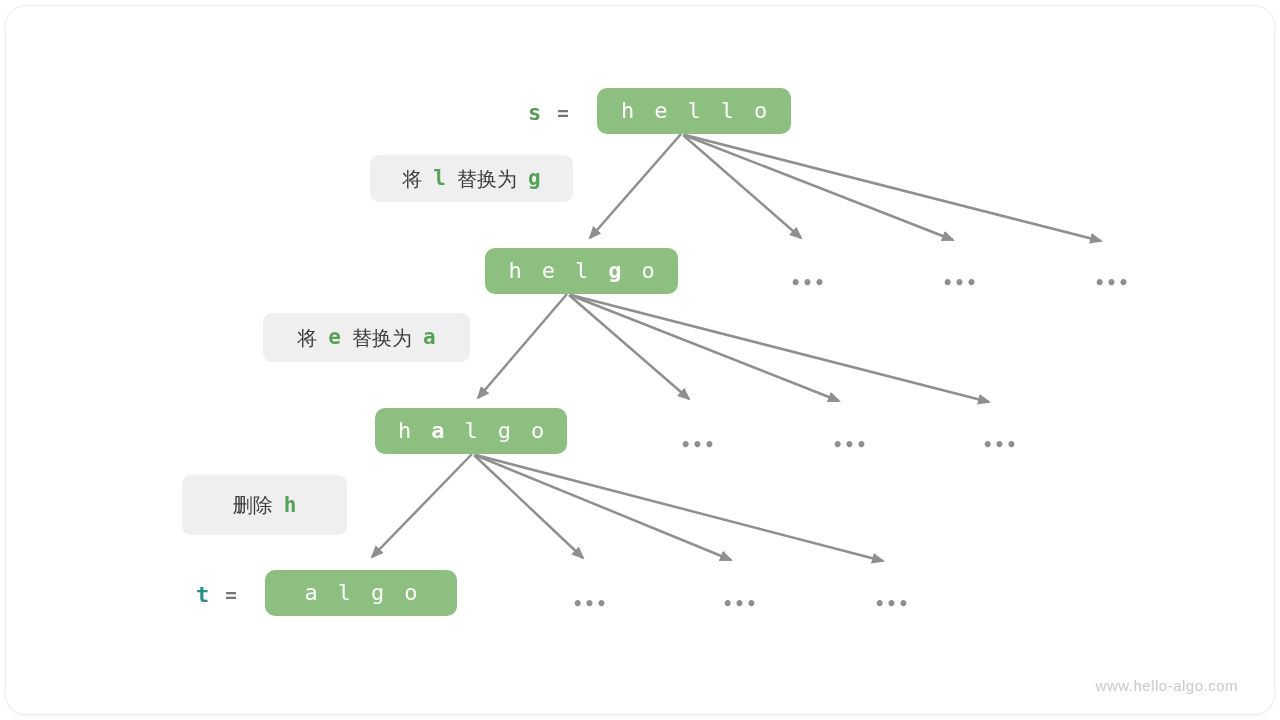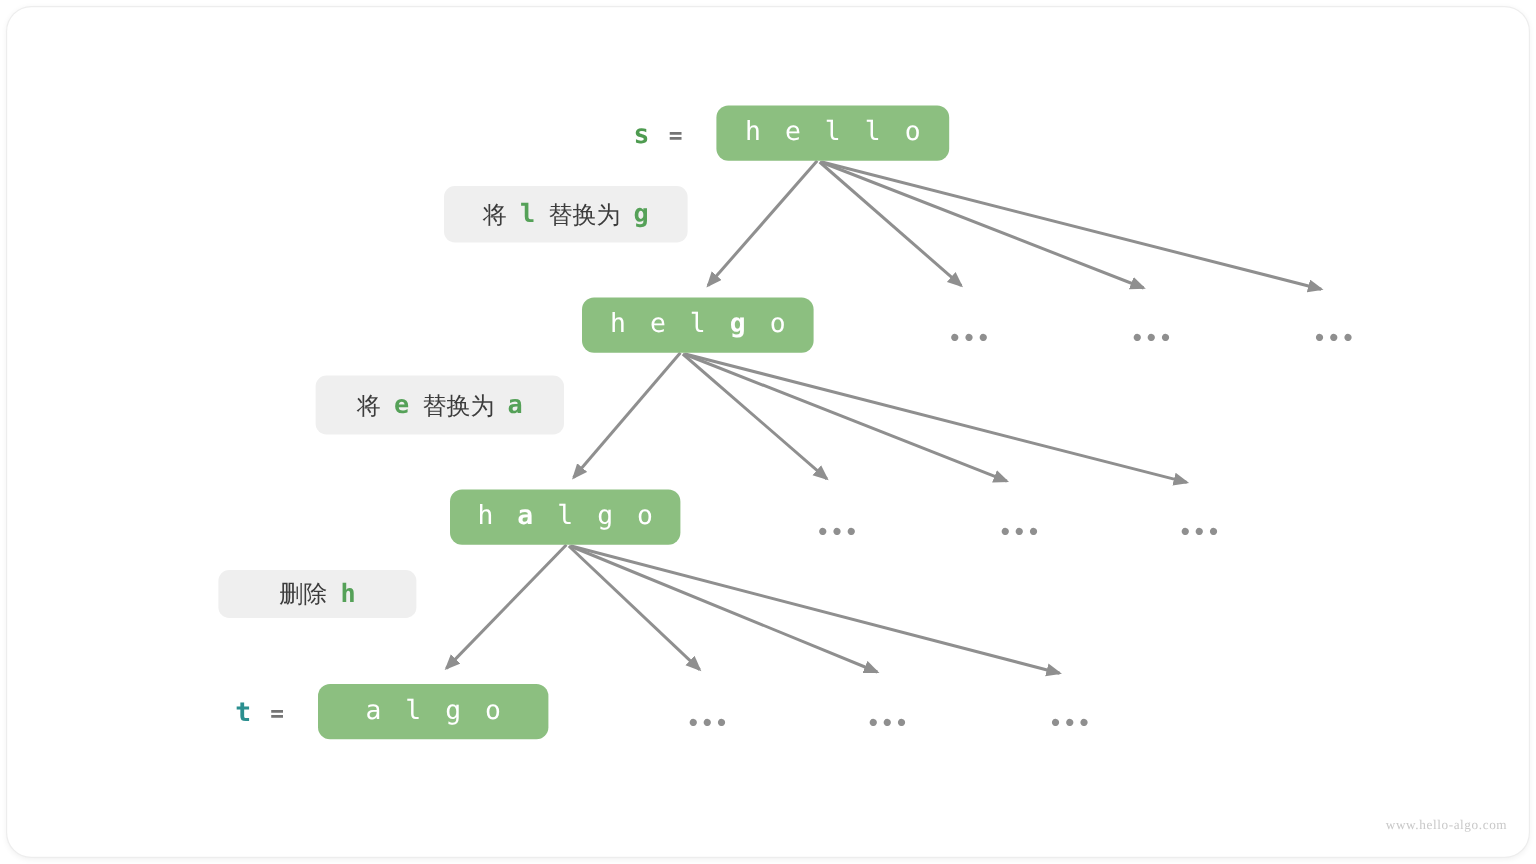--- a/index.html
+++ b/index.html
@@ -27,31 +27,31 @@
   .var-name{font-size:22px;font-weight:bold;}
   #var-s .var-name{color:var(--var-s-color,#4e9b50);}
   #var-t .var-name{color:var(--var-t-color,#2b8f8f);}
   .var-eq{font-size:19px;font-weight:bold;color:var(--equals-gray,#757575);}
 
   .op-label{position:absolute;background:var(--label-bg,#efefef);border-radius:9px;
             display:flex;align-items:center;justify-content:center;gap:11px;
             font-size:20px;color:var(--label-text,#3c3c3c);line-height:1;}
   #op-1{left:370px;top:155px;width:203px;height:47px;}
   #op-2{left:263px;top:313px;width:207px;height:49px;}
-  #op-3{left:182px;top:475px;width:165px;height:40px;}
+  #op-3{left:182px;top:475px;width:165px;height:60px;}
   .op-label .code-ch{font-family:"DejaVu Sans Mono","Liberation Mono",monospace;
                      font-weight:bold;font-size:21px;color:var(--code-green,#55a158);}
 
   .dots{position:absolute;transform:translate(-50%,-50%);color:var(--arrow-gray,#8f8f8f);
         font-size:17px;font-weight:bold;letter-spacing:1px;line-height:1;
         font-family:"DejaVu Sans","Liberation Sans",sans-serif;}
 
-  .watermark{position:absolute;right:24px;bottom:26px;
-             font-family:Liberation Serif, serif;
-             font-size:11px;color:var(--watermark-gray,#c9c9c9);letter-spacing:0.5px;}
+  .watermark{position:absolute;right:42px;bottom:26px;
+             font-family:Liberation Sans, sans-serif;
+             font-size:15px;color:var(--watermark-gray,#c9c9c9);letter-spacing:0.5px;}
 </style>
 </head>
 <body>
 
 <div id="stage">
   <div class="card"></div>
 
   <svg class="arrow-layer" viewBox="0 0 1280 720">
     <defs>
       <marker id="ah" markerUnits="userSpaceOnUse" markerWidth="14" markerHeight="12" refX="11" refY="5.5" orient="auto">

